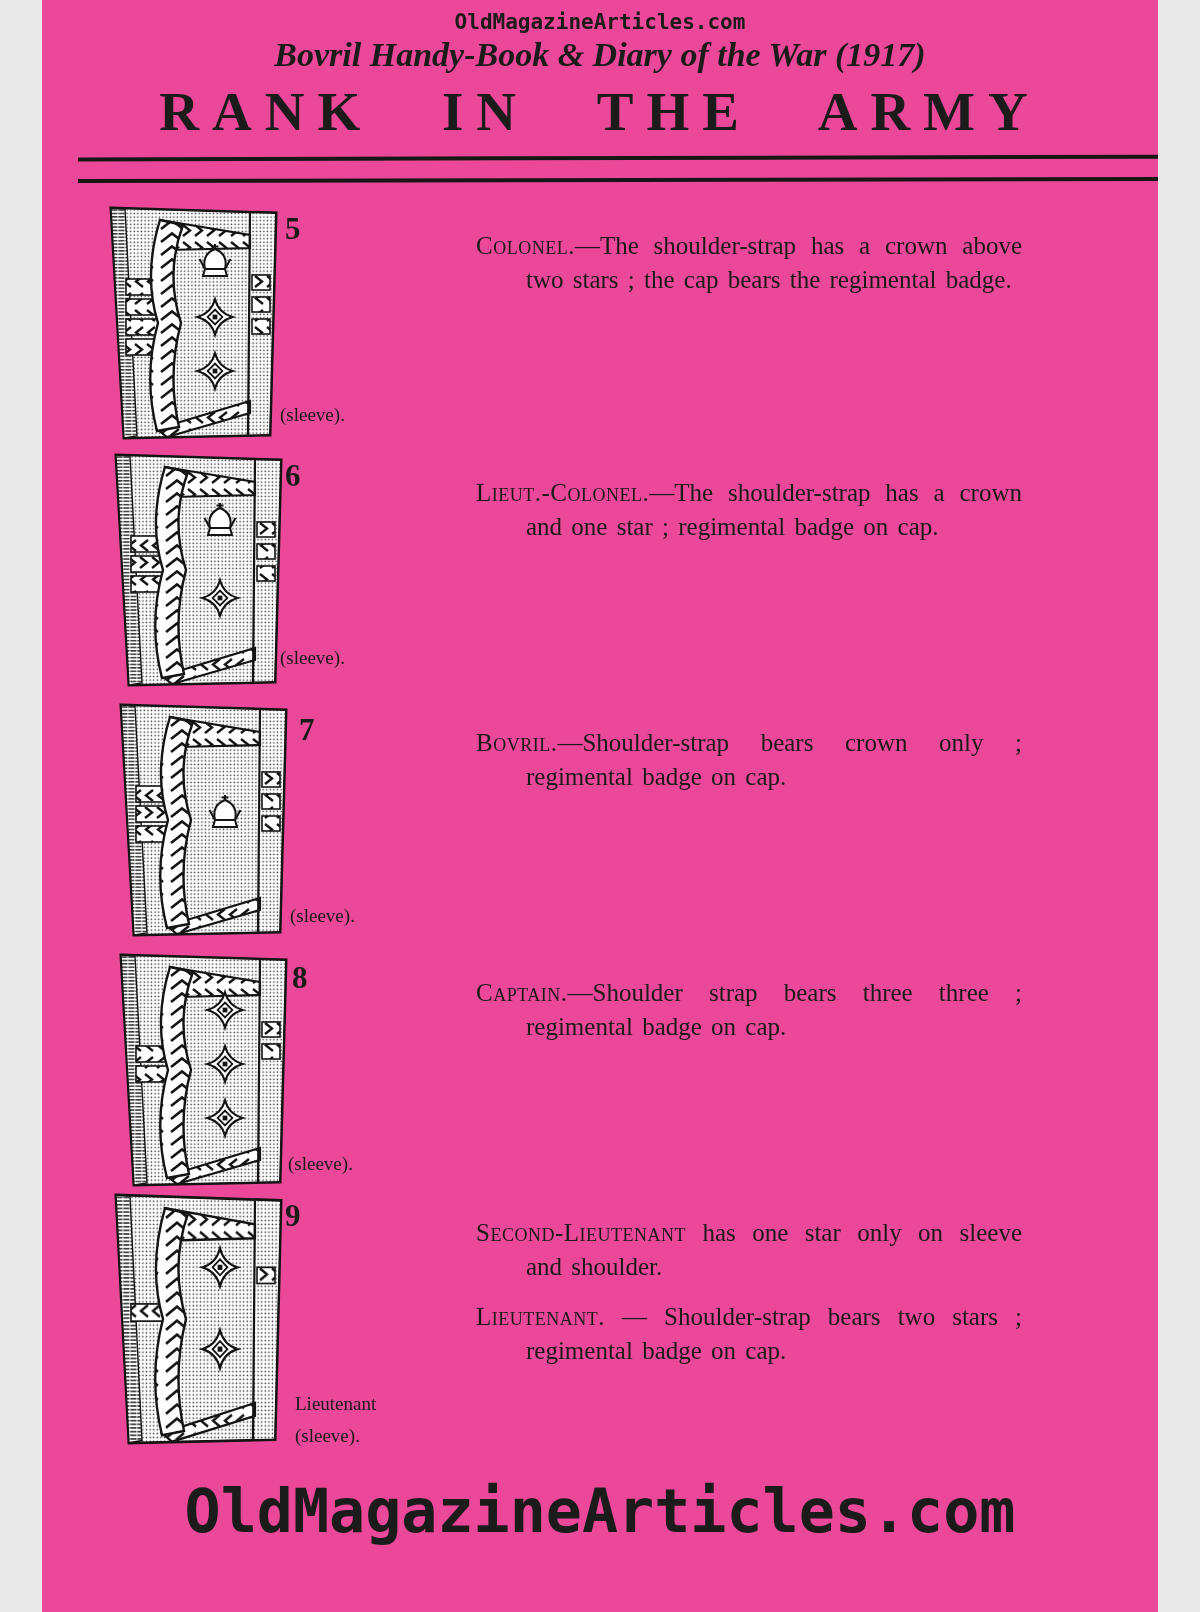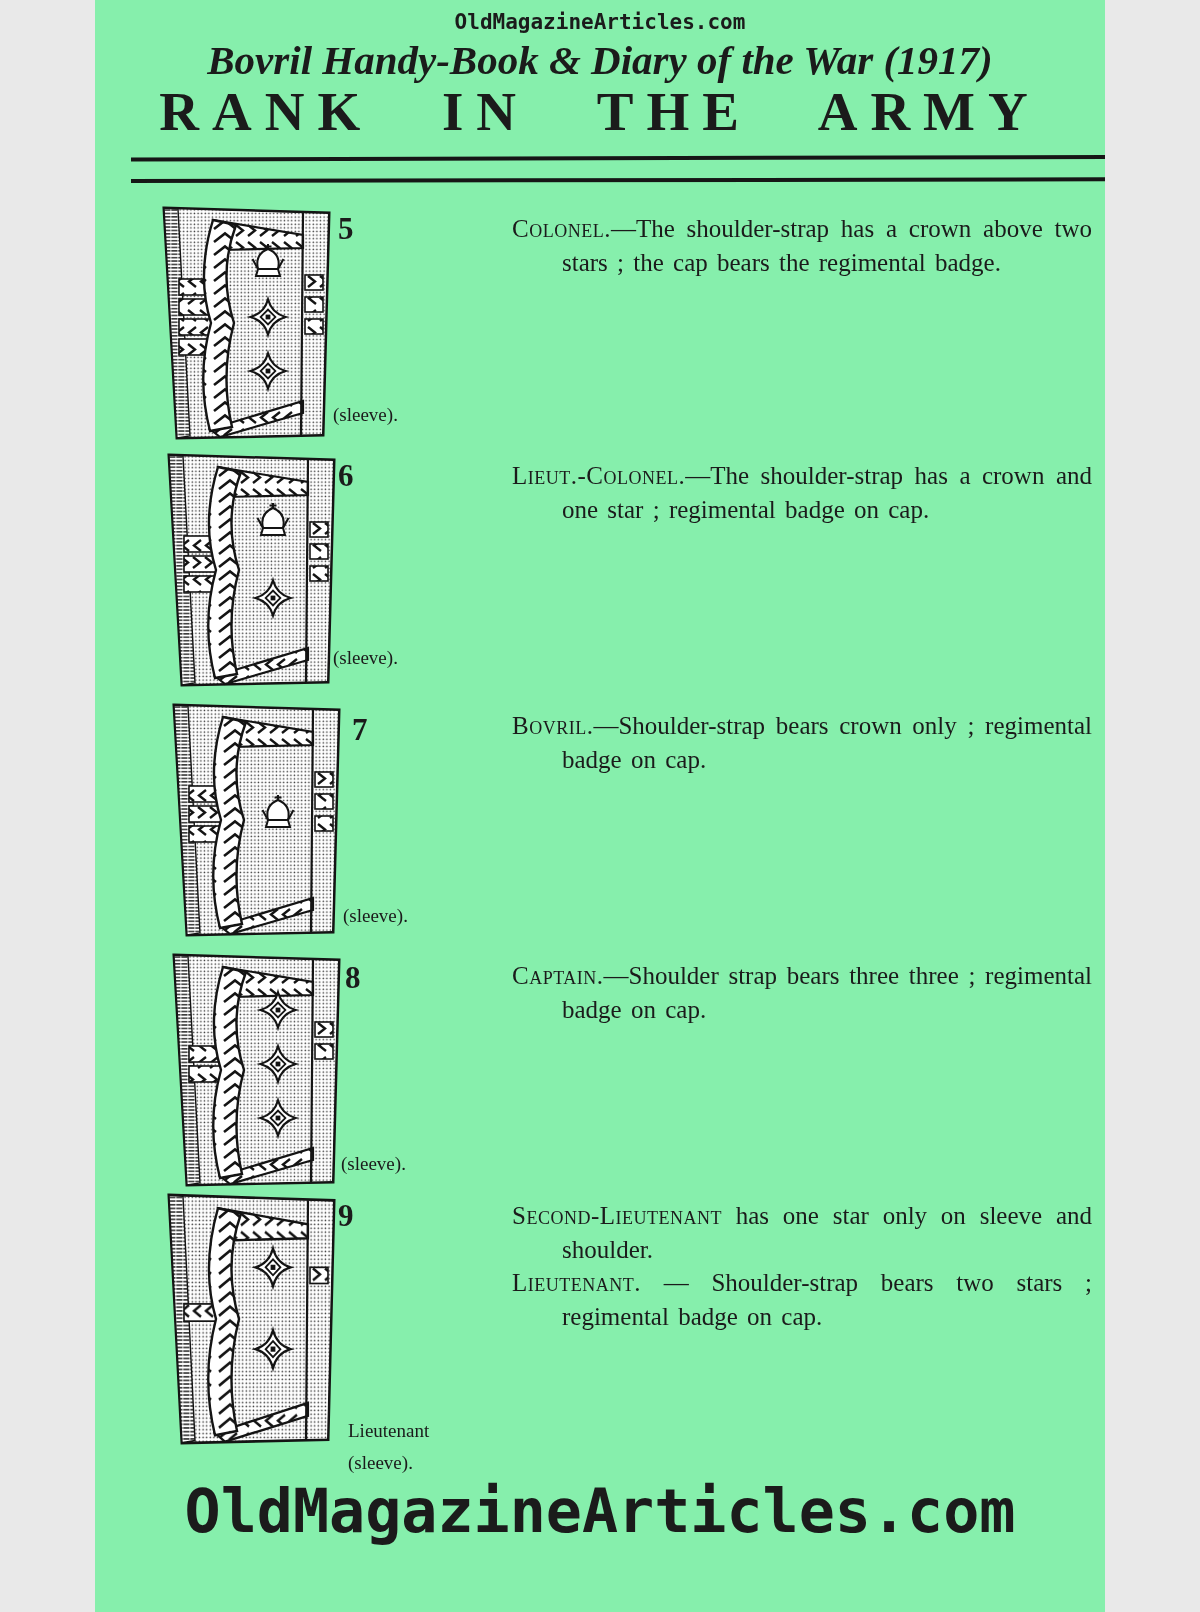--- a/index.html
+++ b/index.html
@@ -1,26 +1,26 @@
 <!DOCTYPE html>
 <html><head>
 <meta charset="utf-8">
 <style>
   html,body{margin:0;padding:0;background:#e9e9e9;}
   .page{
-    position:relative;width:1010px;height:1612px;background:#86efac;
+    position:relative;width:1116px;height:1612px;background:#ec4899;
     font-family:"Liberation Serif",serif;color:#1b1b1b;overflow:hidden;margin:0 auto;
   }
   .site-header{
     position:absolute;top:10px;left:0;right:0;text-align:center;
     font-family:"DejaVu Sans Mono",monospace;font-weight:700;font-size:21px;
   }
   .source-line{
     position:absolute;top:36px;left:0;right:0;text-align:center;
-    font-style:italic;font-weight:600;font-size:41px;
+    font-style:italic;font-weight:600;font-size:34px;
   }
   .page-title{
     position:absolute;top:80px;left:0;right:0;text-align:center;
     font-size:55px;font-weight:700;letter-spacing:13px;word-spacing:42px;
   }
   .rule{position:absolute;left:36px;width:1132px;height:4px;background:#161616;}
   .rule1{top:156px;transform:rotate(-0.15deg);}
   .rule2{top:178px;transform:rotate(-0.1deg);}
 
   .row{position:absolute;left:0;width:1200px;height:250px;}
@@ -31,25 +31,25 @@
   .r4 .sleeve{left:60px;height:254px}
 
   .fig-num{position:absolute;left:243px;top:6px;font-size:31px;font-weight:700;}
   .r2 .fig-num{left:257px;top:10px}
   .r3 .fig-num{left:250px;top:8px}
 
   .sleeve-cap{position:absolute;left:238px;top:194px;font-size:19px;line-height:32px;}
   .r1 .sleeve-cap{top:190px}
   .r2 .sleeve-cap{left:248px;top:198px}
   .r3 .sleeve-cap{left:246px;top:196px}
-  .r4 .sleeve-cap{left:253px;top:223px}
+  .r4 .sleeve-cap{left:253px;top:196px}
 
   .textcol{position:absolute;left:417px;top:7px;width:580px;}
   .textcol p{
-    margin:0;font-size:25px;line-height:33.5px;text-align:justify;
+    margin:17px;font-size:25px;line-height:33.5px;text-align:justify;
     padding-left:50px;text-indent:-50px;word-spacing:3px;
   }
   .rank{font-variant:small-caps;letter-spacing:0.5px;}
 
   .footer-watermark{
     position:absolute;top:1476px;left:0;right:0;text-align:center;
     font-family:"DejaVu Sans Mono",monospace;font-weight:700;font-size:60px;
   }
   .defs-holder{position:absolute;width:0;height:0;overflow:hidden;}
 </style>

